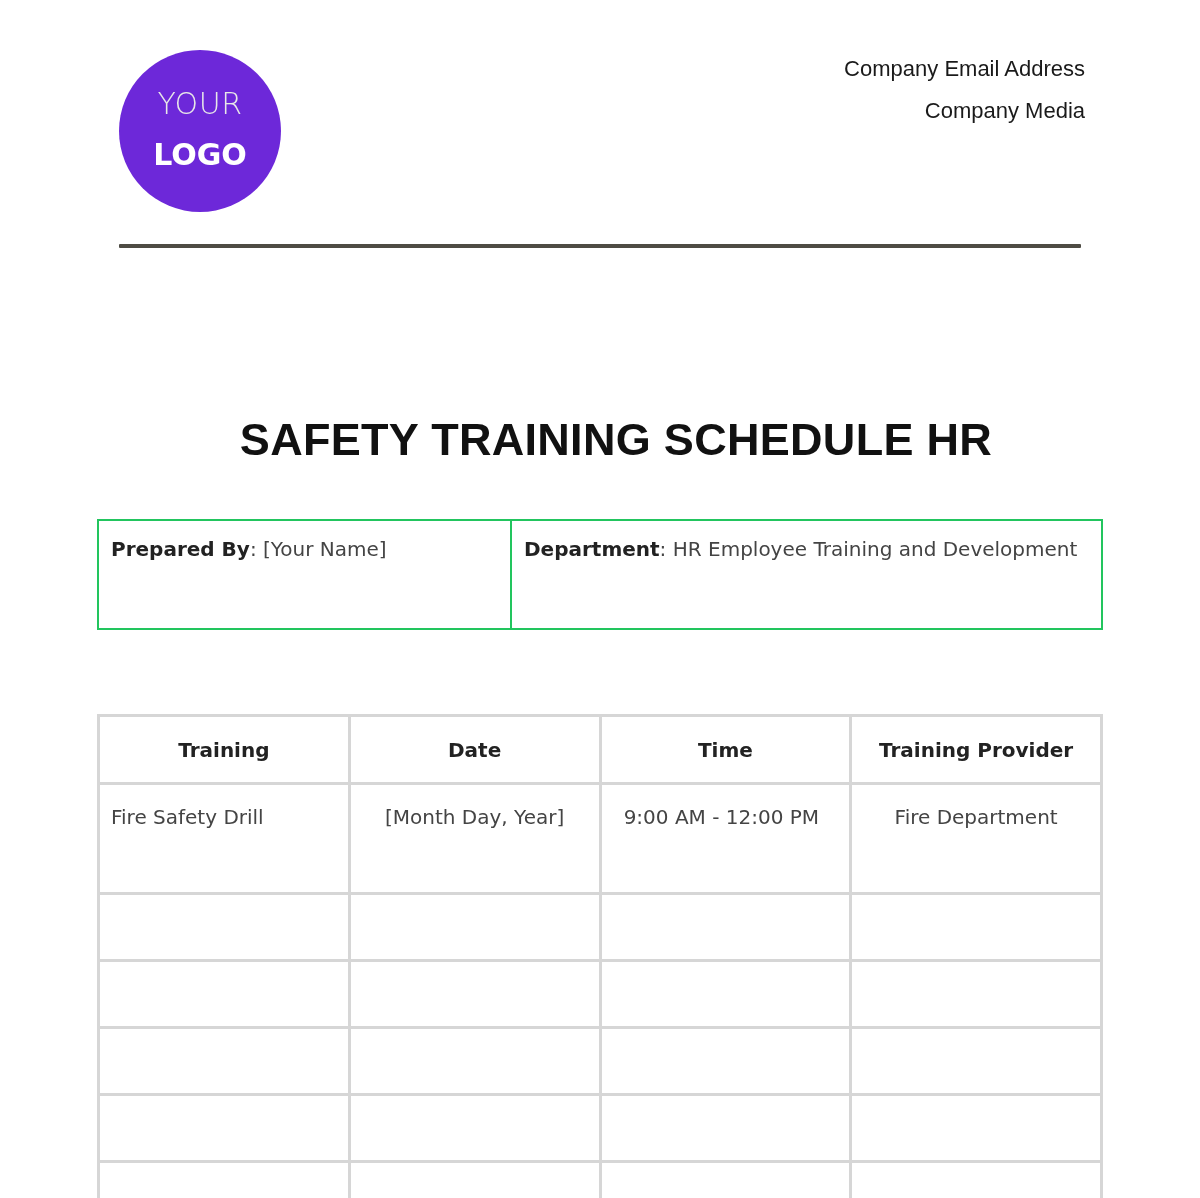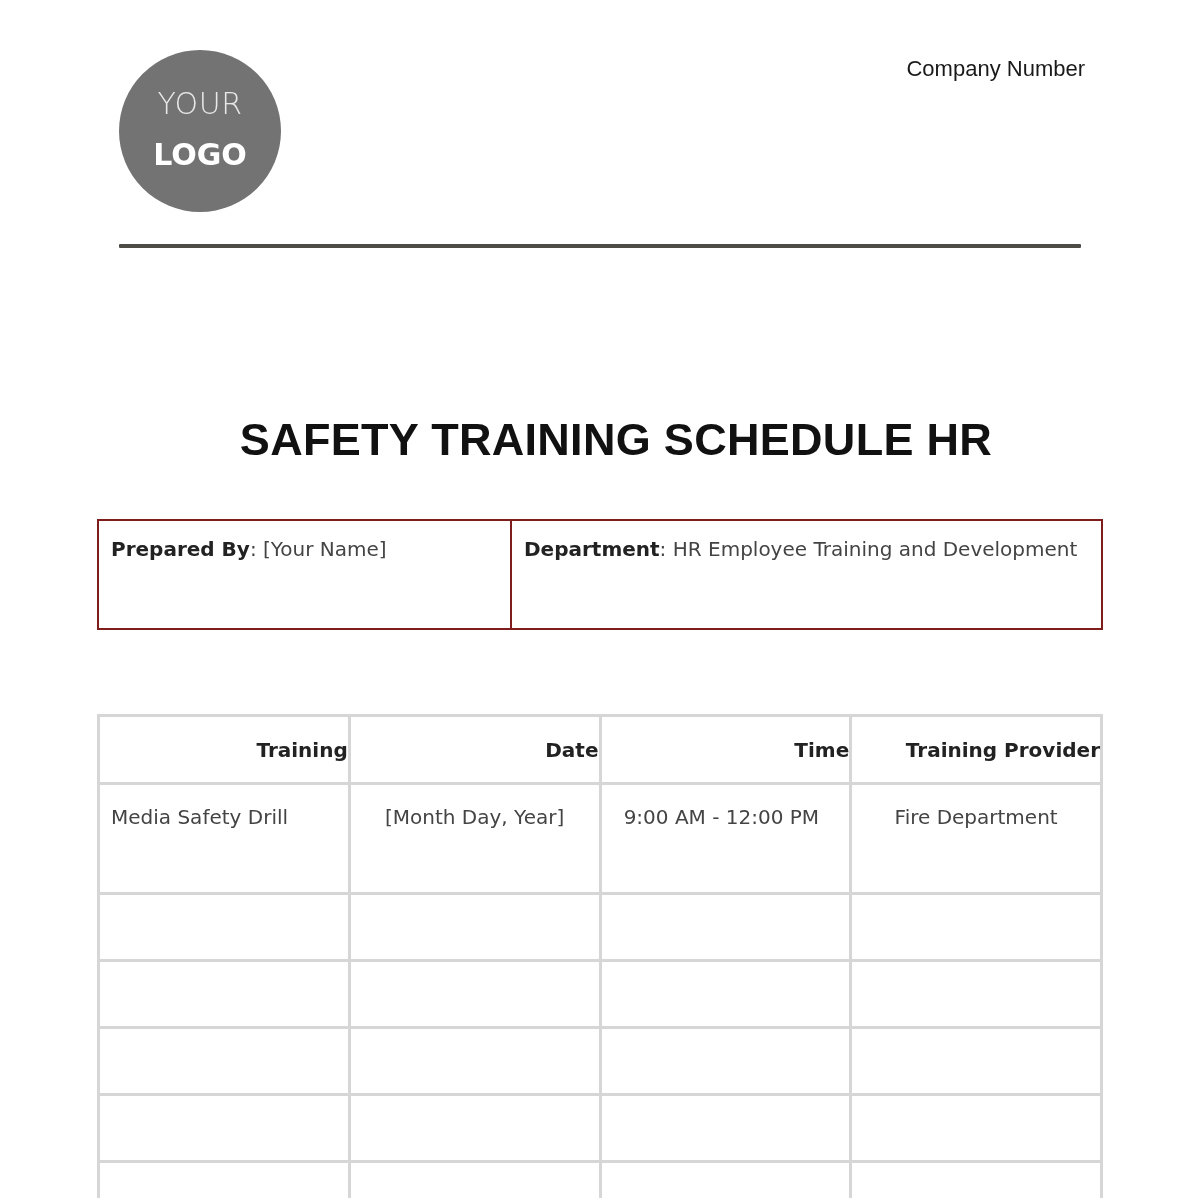--- a/index.html
+++ b/index.html
@@ -14,21 +14,21 @@
       font-family: "Liberation Sans", sans-serif;
       color: #222;
     }
     .logo {
       position: absolute;
       left: 119px;
       top: 50px;
       width: 162px;
       height: 162px;
       border-radius: 50%;
-      background: #737373;
+      background: #6d28d9;
       color: #fff;
       display: flex;
       flex-direction: column;
       align-items: center;
       justify-content: center;
       font-family: "DejaVu Sans", sans-serif;
       line-height: 1;
     }
     .logo .l1 {
       font-size: 30px;
@@ -80,21 +80,21 @@
       position: absolute;
       left: 97px;
       top: 519px;
       width: 1006px;
       border-collapse: collapse;
       font-family: "DejaVu Sans", sans-serif;
       font-size: 20px;
       color: #444;
     }
     .info-table td {
-      border: 2px solid #7f1d1d;
+      border: 2px solid #22c55e;
       vertical-align: top;
       padding: 19px 12px 4px 12px;
       line-height: 42px;
       height: 109px;
     }
     .info-table td .inner { margin-top: -12px; }
     .info-table b { color: #222; font-weight: bold; }
     .sched {
       position: absolute;
       left: 97px;
@@ -106,21 +106,21 @@
       color: #444;
       table-layout: fixed;
     }
     .sched th, .sched td {
       border: 3px solid #d6d6d6;
     }
     .sched th {
       height: 68px;
       font-weight: bold;
       color: #222;
-      text-align: right;
+      text-align: center;
       vertical-align: middle;
     }
     .sched td {
       vertical-align: top;
       text-align: center;
       line-height: 41px;
       padding: 12px 10px 0 10px;
       height: 67px;
     }
     .sched tr.first td { height: 110px; }
@@ -128,21 +128,22 @@
   </style>
 </head>
 <body>
 
 <div class="logo">
   <span class="l1">YOUR</span>
   <span class="l2">LOGO</span>
 </div>
 
 <div class="contact">
-  <div>Company Number</div>
+  <div>Company Email Address</div>
+  <div>Company Media</div>
 </div>
 
 <div class="divider"></div>
 
 <h1 class="title">SAFETY TRAINING SCHEDULE HR</h1>
 
 <table class="info-table">
   <tbody>
       <tr>
     <td style="width:413px">
@@ -165,21 +166,21 @@
   <thead>
     <tr>
       <th>Training</th>
       <th>Date</th>
       <th>Time</th>
       <th>Training Provider</th>
     </tr>
   </thead>
   <tbody>
     <tr class="first">
-      <td class="left">Media Safety Drill</td>
+      <td class="left">Fire Safety Drill</td>
       <td>[Month Day, Year]</td>
       <td style="padding-left:16px;padding-right:24px;">9:00 AM - 12:00 PM</td>
       <td>Fire Department</td>
     </tr>
     <tr>
       <td class="left"></td>
       <td></td>
       <td></td>
       <td></td>
     </tr>

